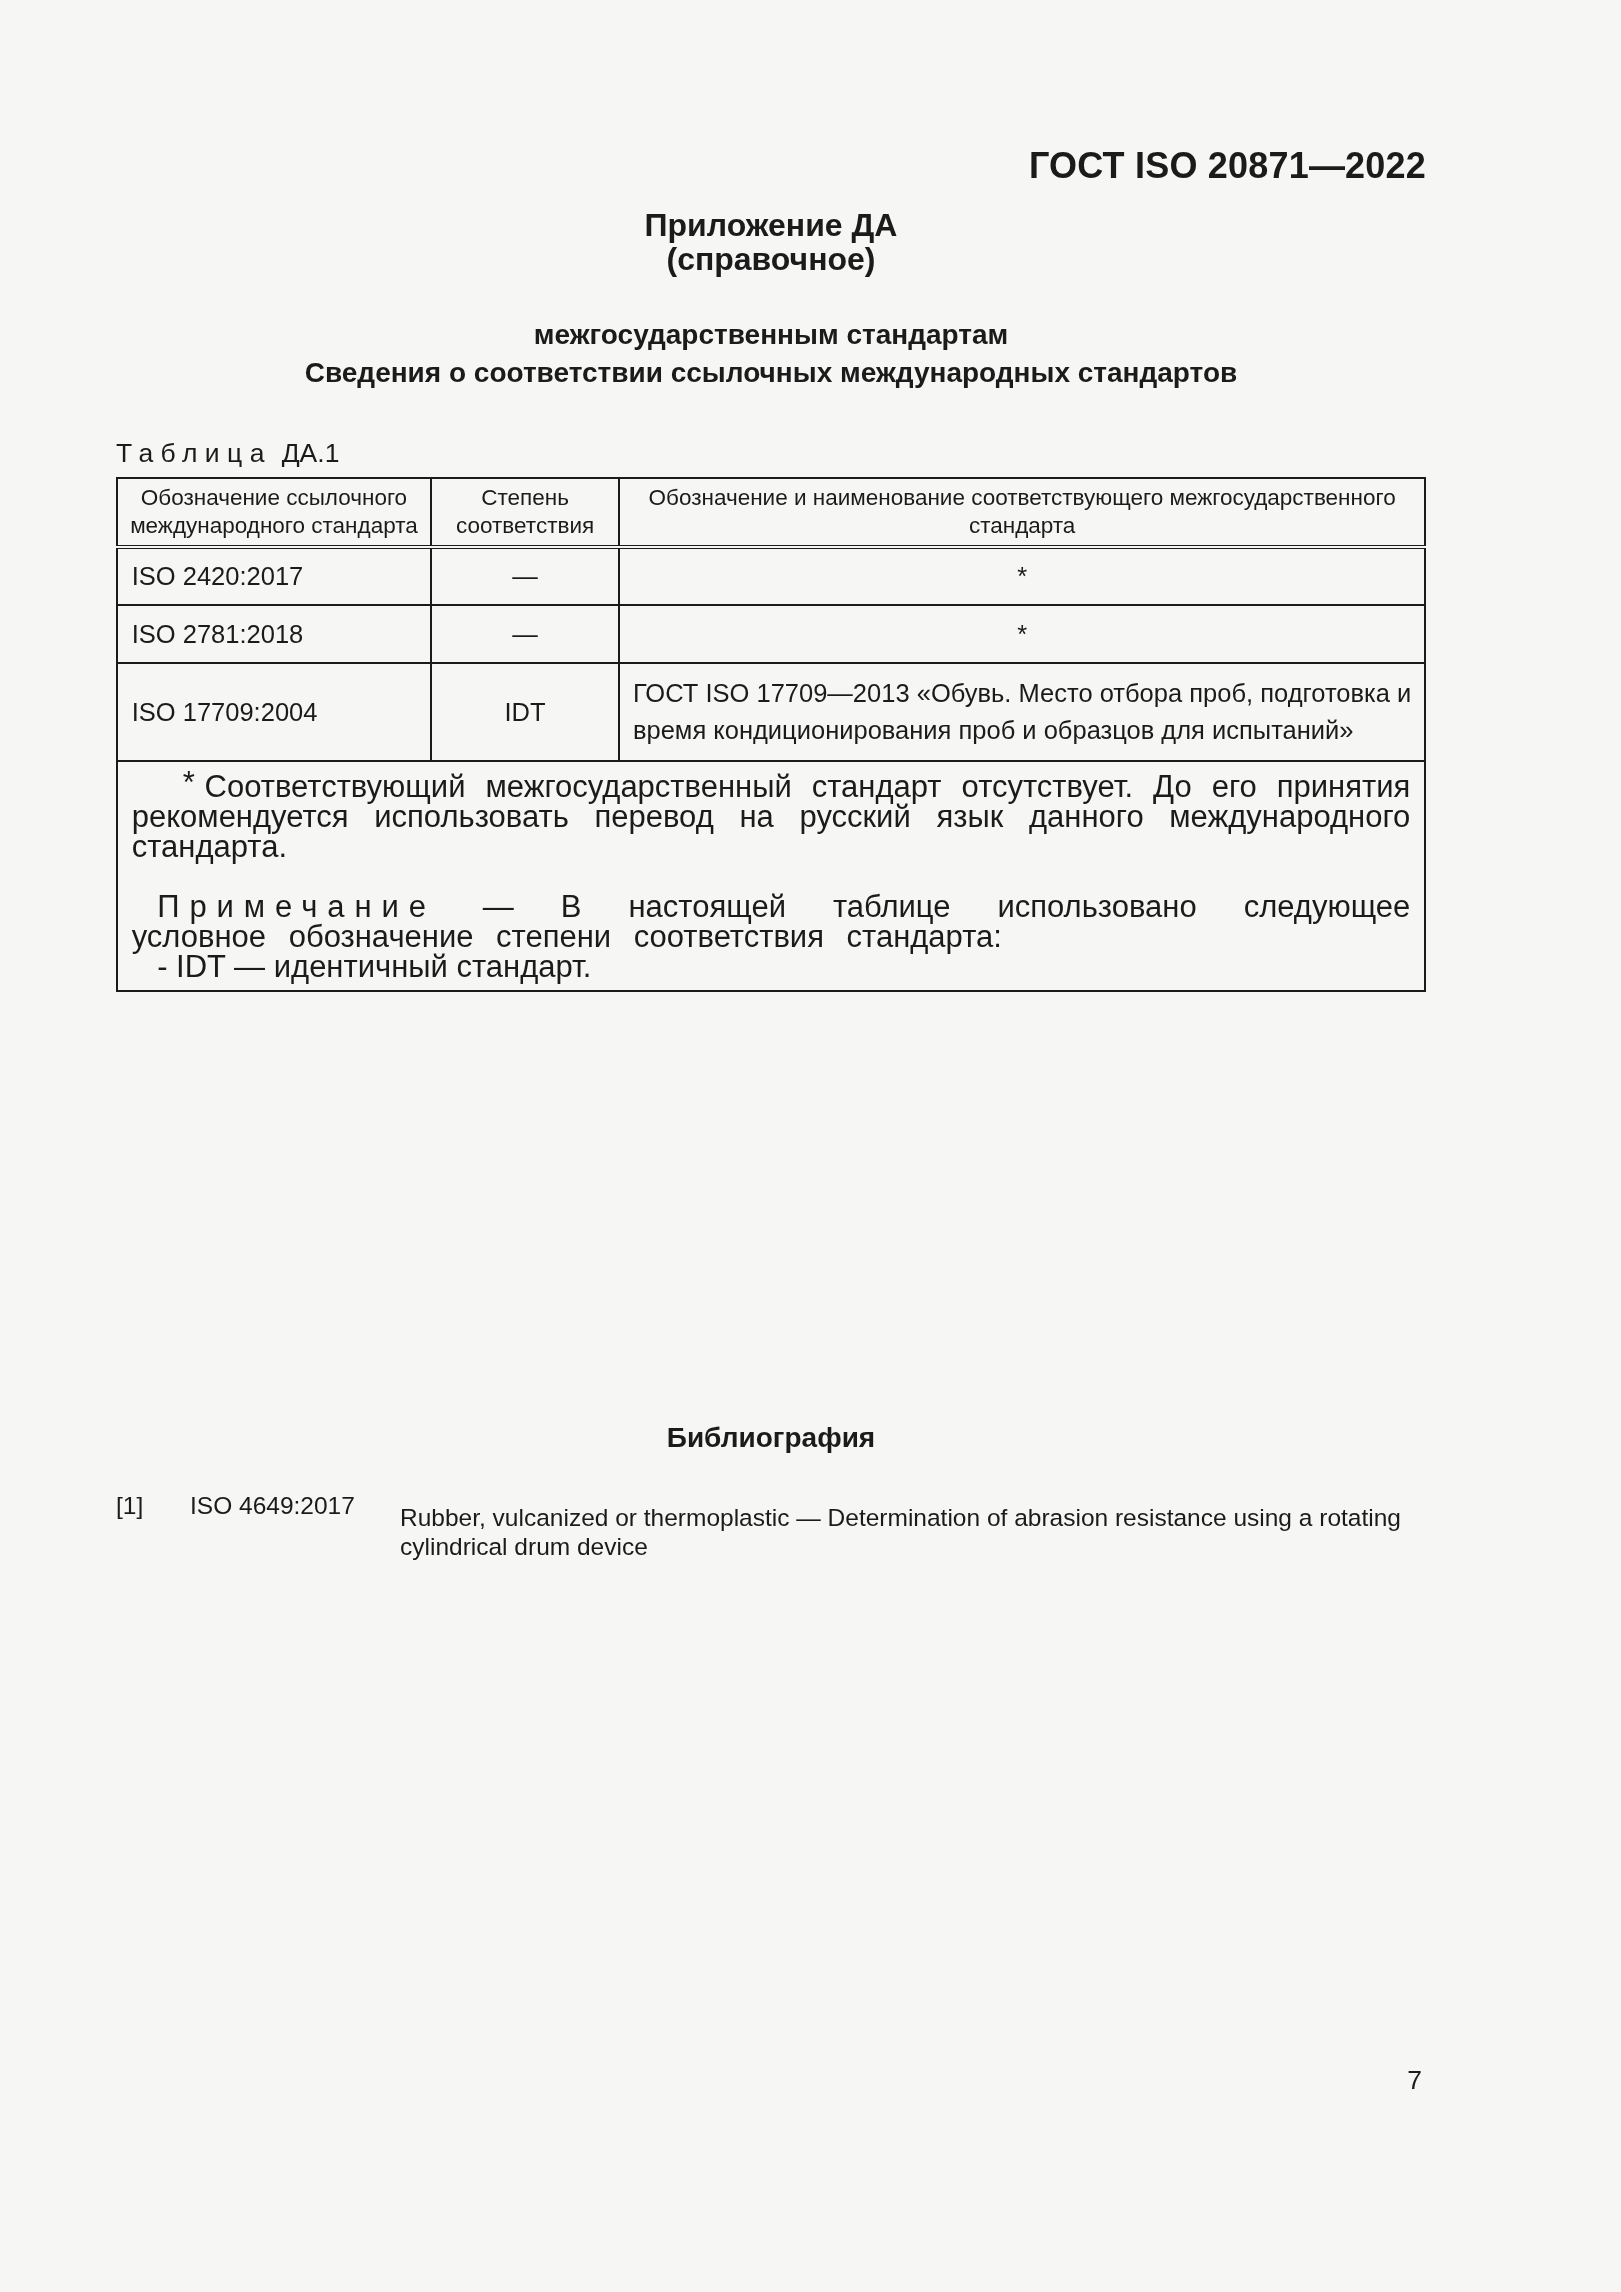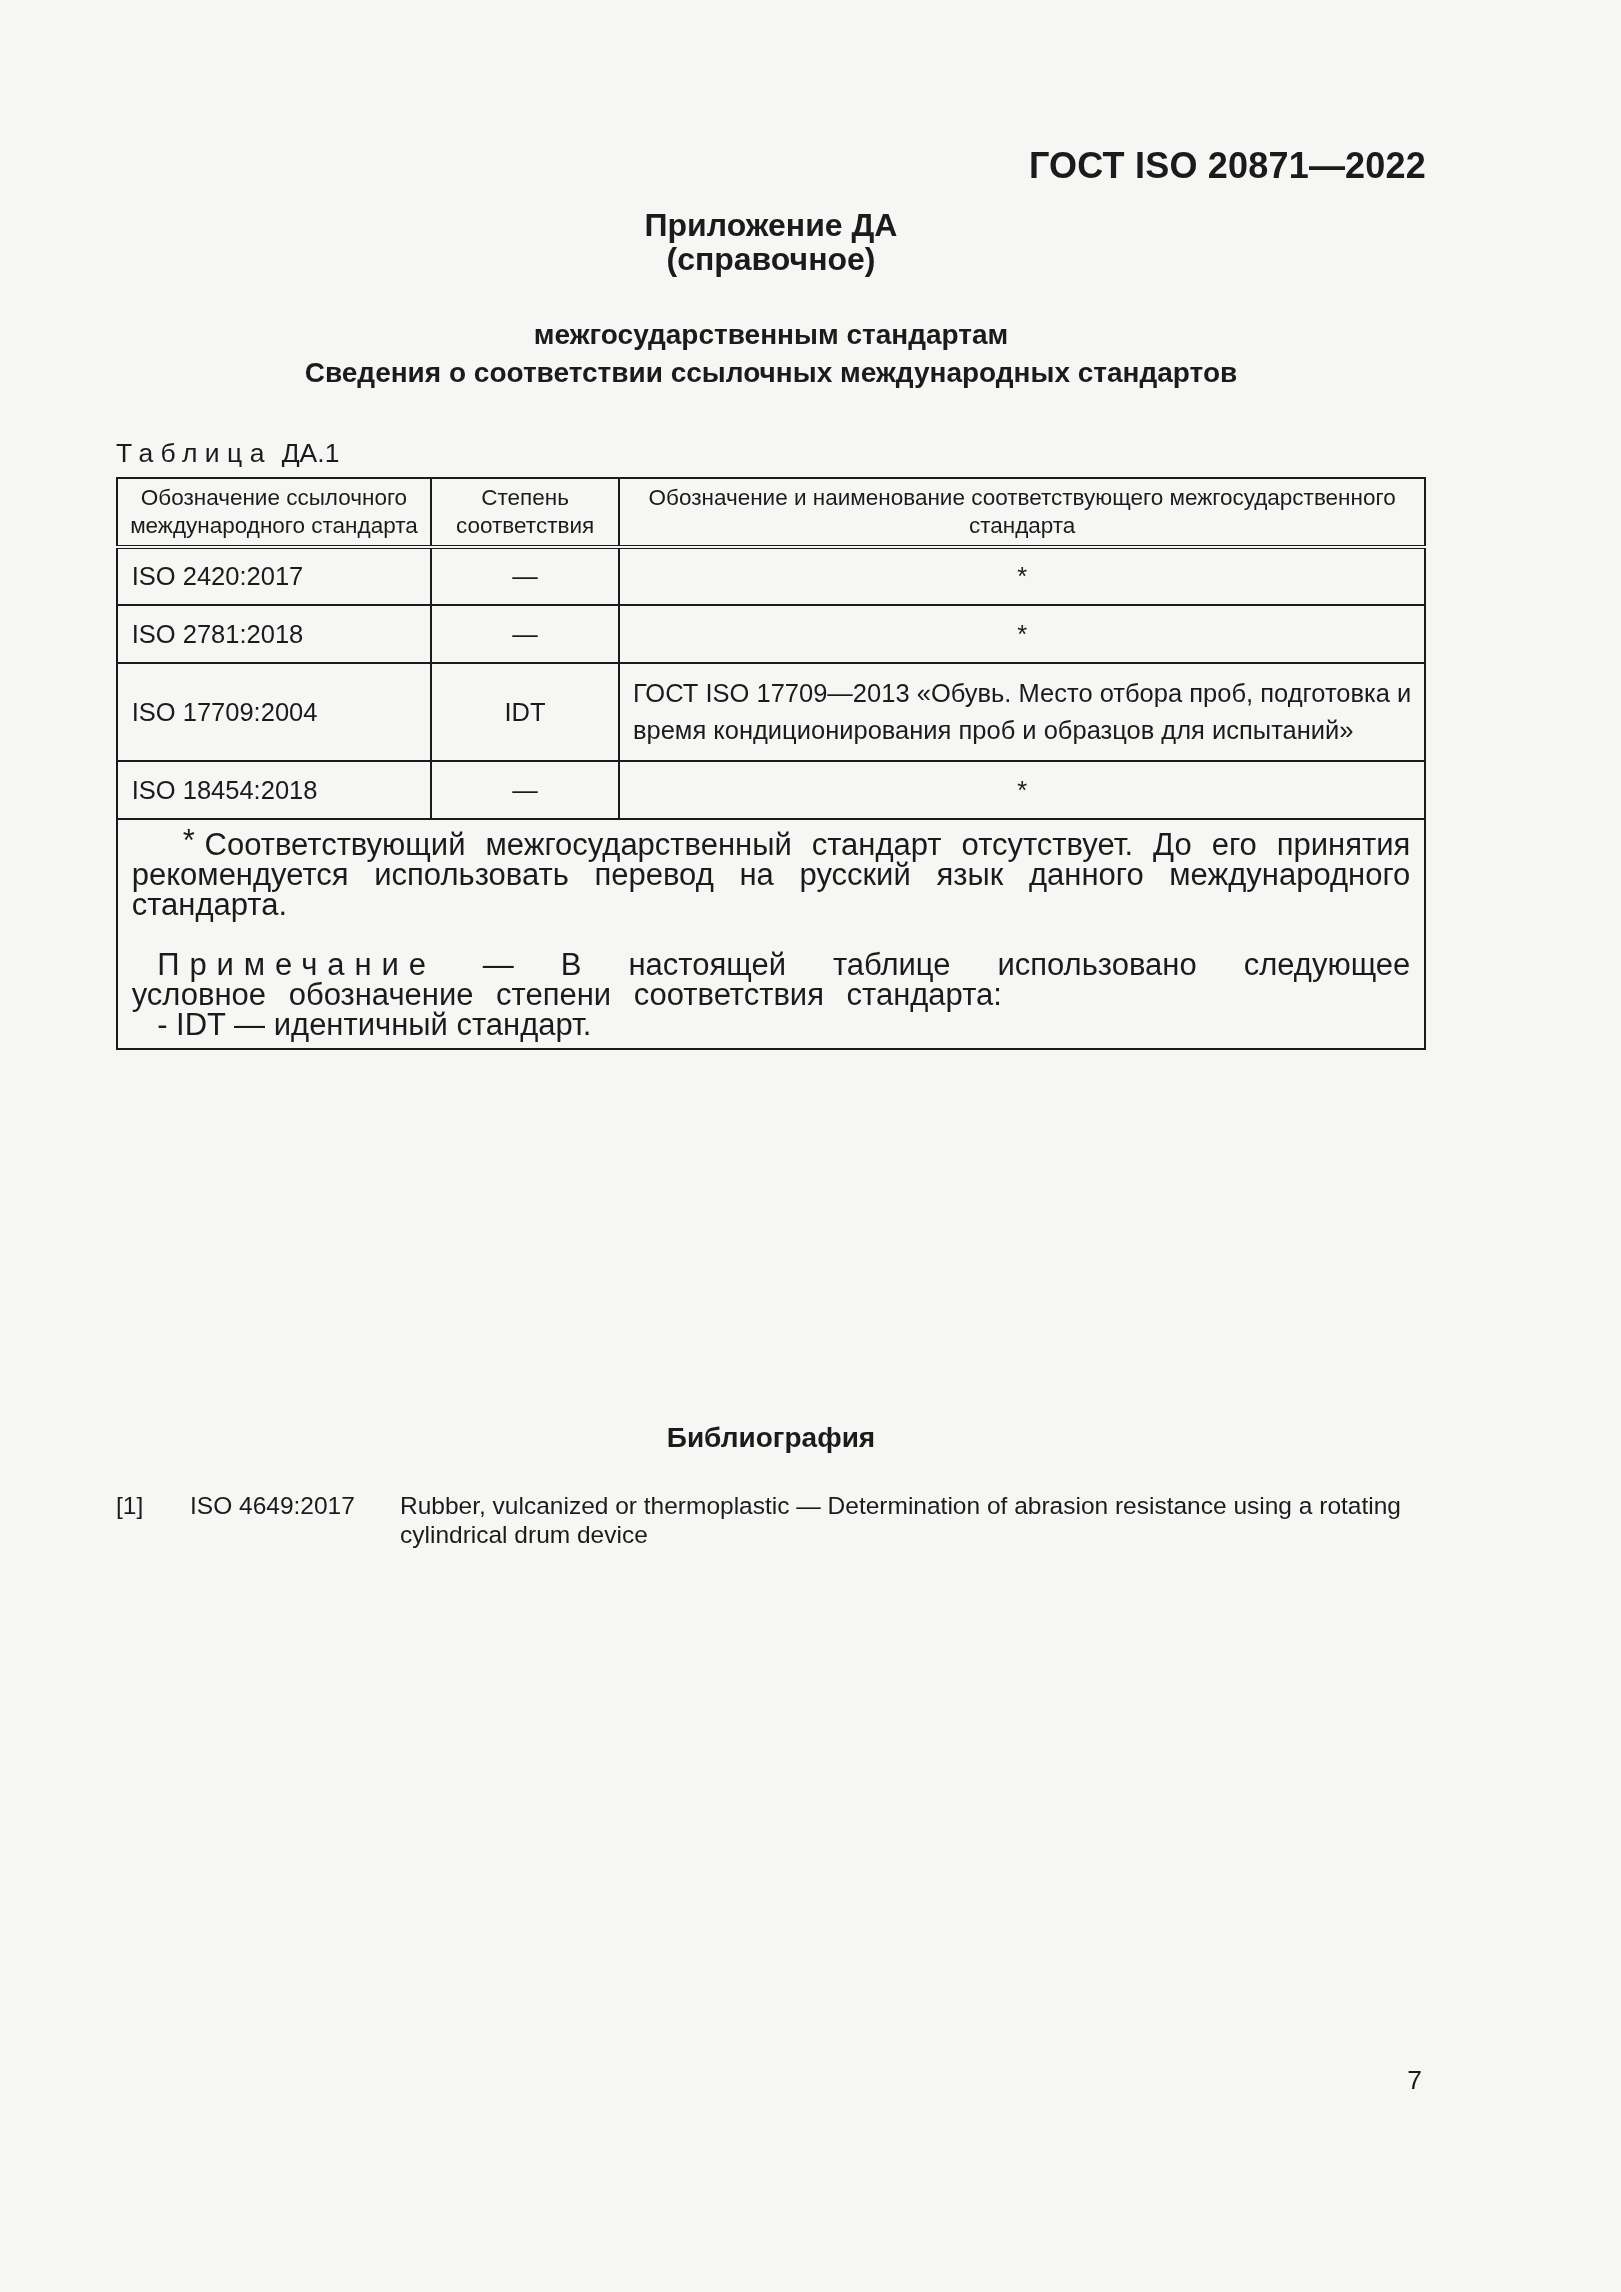--- a/index.html
+++ b/index.html
@@ -136,21 +136,21 @@
     font-weight: bold;
   }
   .bib-entry {
     top: 1491px;
     display: flex;
     font-size: 24.5px;
     line-height: 29px;
   }
   .bib-index { width: 74px; flex: none; }
   .bib-ref { width: 210px; flex: none; }
-  .bib-text { flex: 1; }
+  .bib-text { flex: 1; margin-top: 12px; }
 
   
   .page-num {
     top: 2065px;
     text-align: right;
     font-size: 26.5px;
     padding-right: 3.9px;
   }
 </style>
 </head>
@@ -197,25 +197,20 @@
         <tr class="r-small">
           <td class="ref-cell">ISO 2781:2018</td>
           <td class="deg-cell">—</td>
           <td class="match-cell">*</td>
         </tr>
         <tr class="r-big">
           <td class="ref-cell">ISO 17709:2004</td>
           <td class="deg-cell">IDT</td>
           <td class="match-cell justify">ГОСТ ISO 17709—2013 «Обувь. Место отбора проб, подготовка и время кондиционирования проб и образцов для испытаний»</td>
         </tr>
-        <tr class="r-small">
-          <td class="ref-cell">ISO 18454:2018</td>
-          <td class="deg-cell">—</td>
-          <td class="match-cell">*</td>
-        </tr>
         <tr>
           <td class="footnote-cell" colspan="3">
             <div class="footnote-p">
               <span class="fn-marker">*</span><span>Соответствующий межгосударственный стандарт отсутствует. До его принятия рекомендуется использовать перевод на русский язык данного международного стандарта.</span>
             </div>
             <div class="note-p">
               <span class="note-label">Примечание</span>
               <span>— В настоящей таблице использовано следующее условное обозначение степени соответствия стандарта:</span>
             </div>
             <div class="note-item">- IDT — идентичный стандарт.</div>

